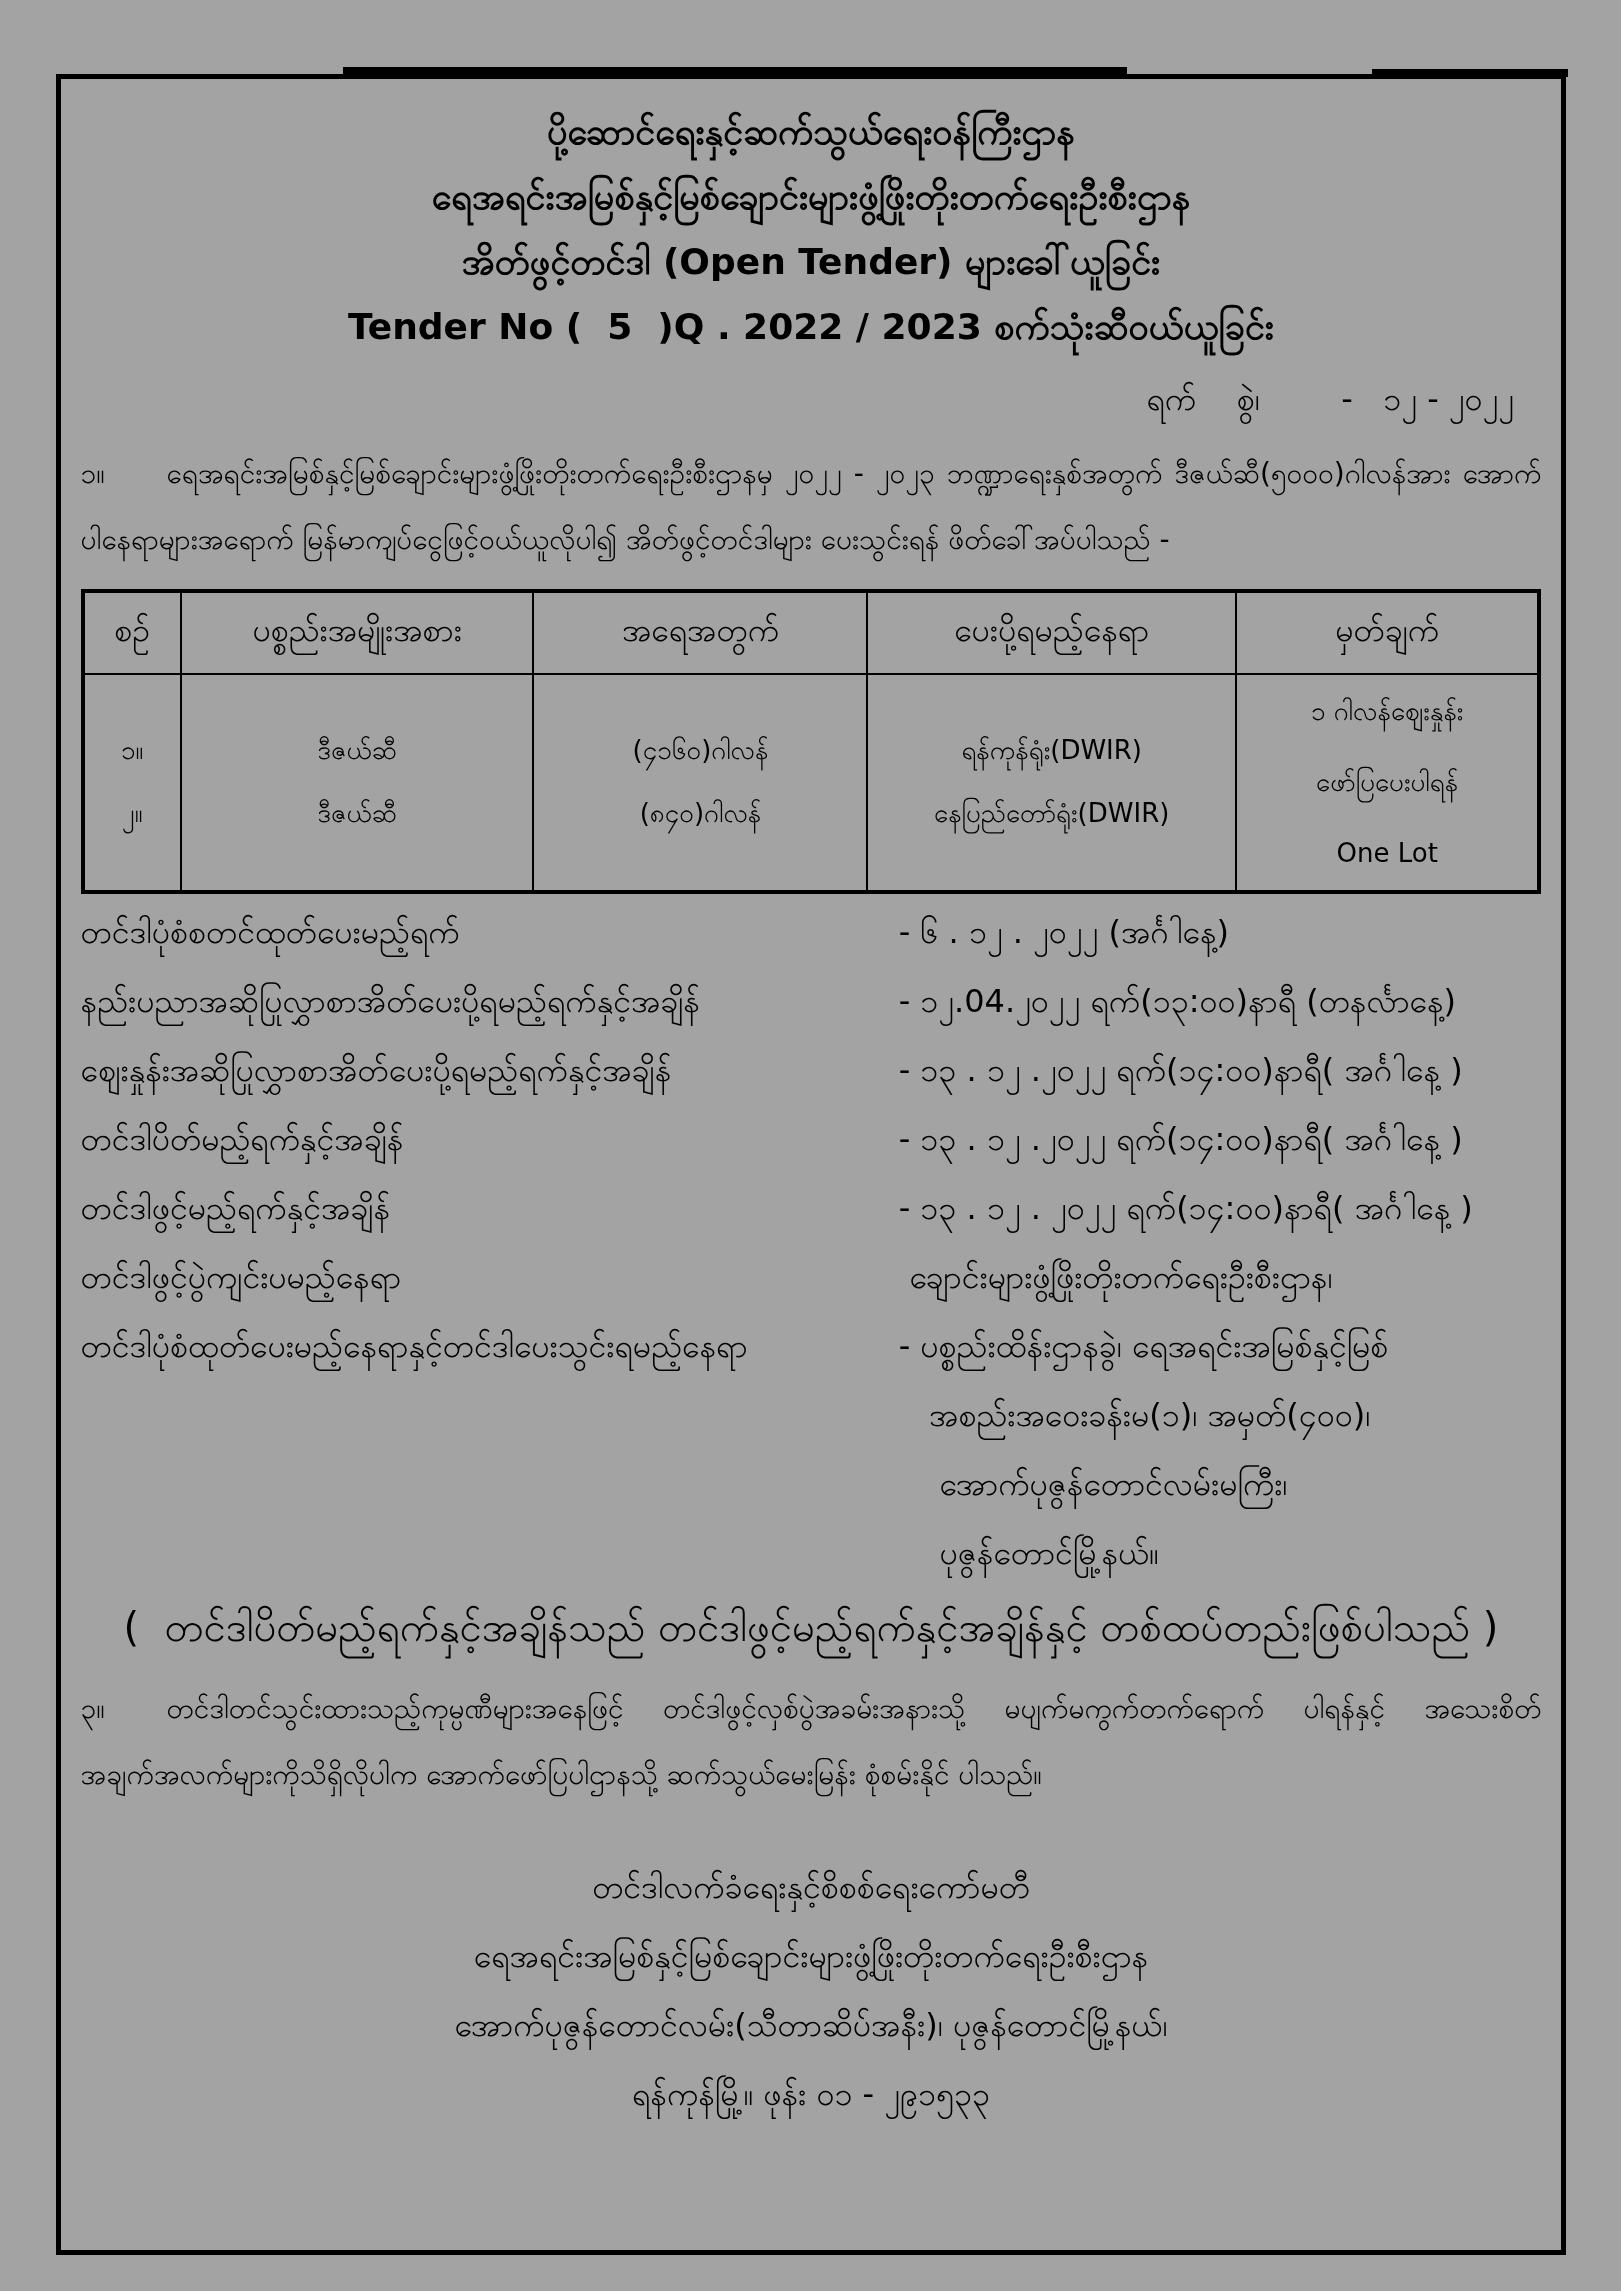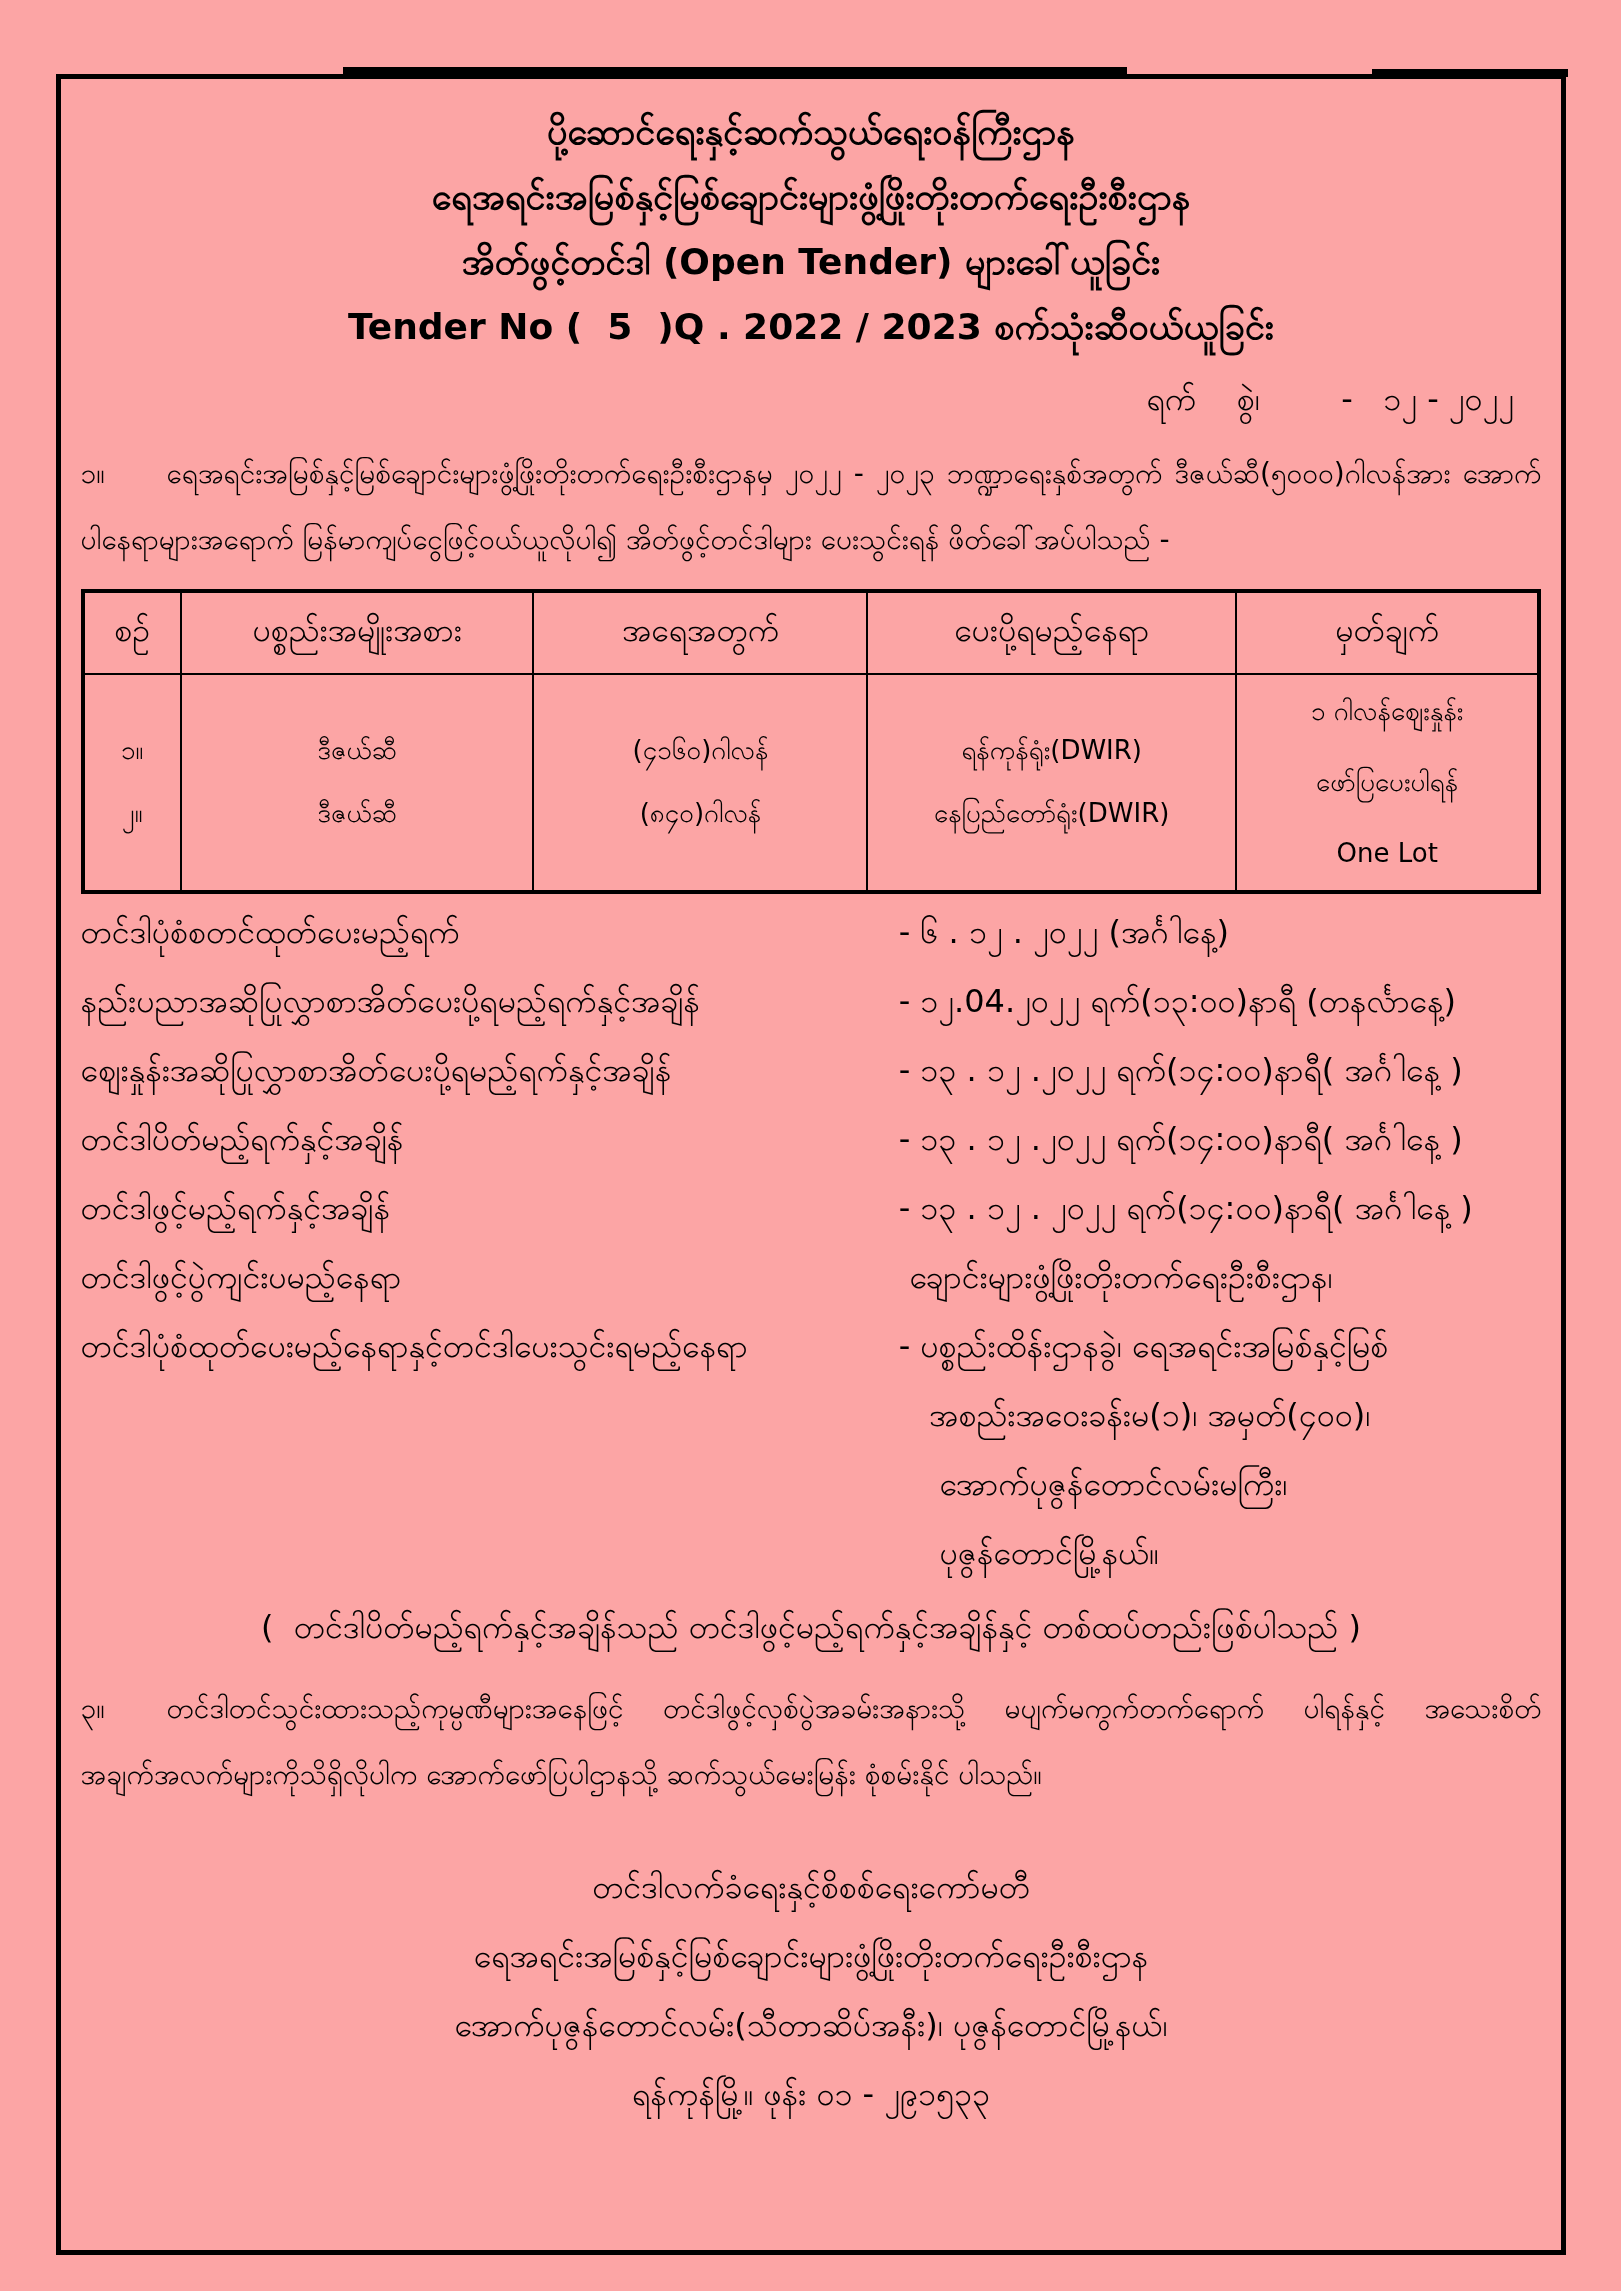--- a/index.html
+++ b/index.html
@@ -1,20 +1,20 @@
 <!DOCTYPE html>
 <html><head>
 <meta charset="utf-8">
 <style>
   html, body { margin: 0; padding: 0; background: #ffffff; }
   .page {
     position: relative;
     width: 1621px;
     height: 2292px;
-    background: #fca5a5;
+    background: #a3a3a3;
     color: #000000;
     font-family: "DejaVu Sans", sans-serif;
     overflow: hidden;
   }
   .scan-artifact-top {
     position: absolute;
     left: 343px; top: 67px;
     width: 784px; height: 7.8px;
     background: #000;
   }
@@ -83,21 +83,21 @@
   .col-remark { width: 20.8%; }
   .schedule { margin-top: 3.9px; }
   .sched-row { display: flex; font-size: 32px; line-height: 69px; }
   .sched-label { width: 56%; }
   .sched-value { width: 44%; }
   .cont-1 { padding-left: 24.5px; }
   .cont-2 { padding-left: 69px; }
   .cont-3 { padding-left: 93px; }
   .note {
     text-align: center;
-    font-size: 32px;
+    font-size: 40px;
     line-height: 69px;
     margin-top: 5.9px;
     white-space: pre;
   }
   .footer-block { text-align: center; margin-top: 45px; }
   .footer-line { font-size: 32px; line-height: 69px; }
 </style>
 </head>
 <body>
 

